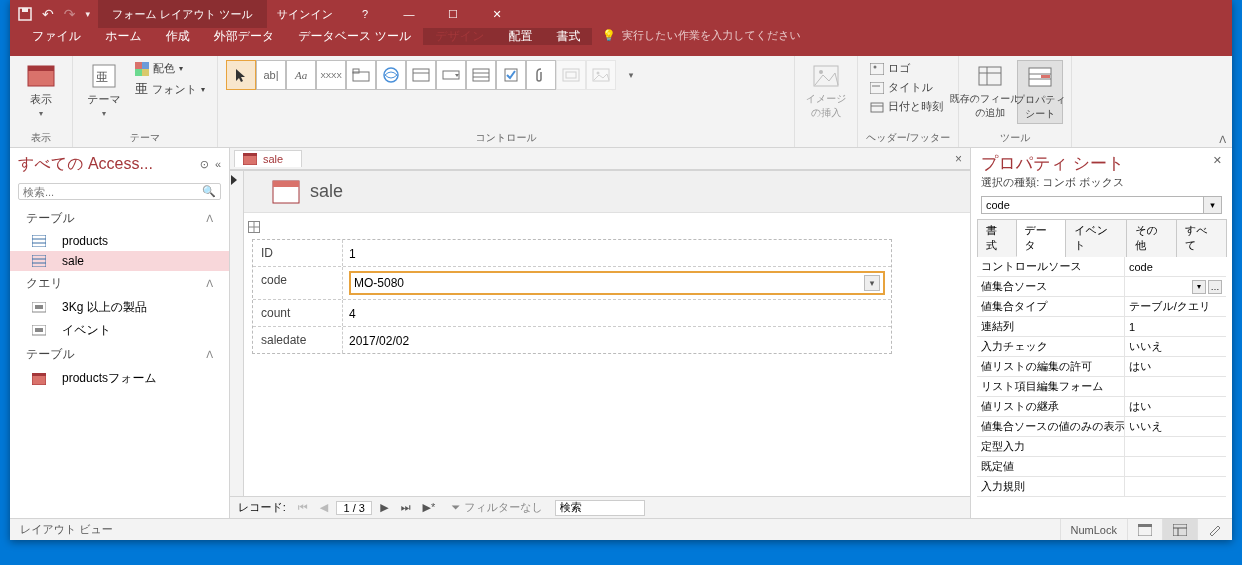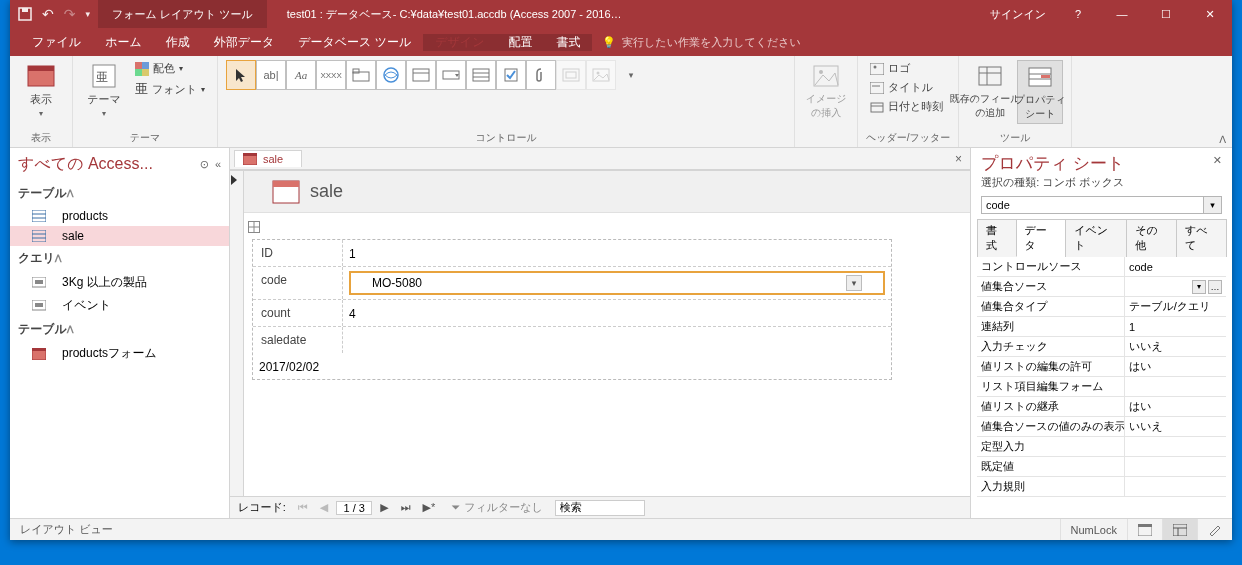--- a/index.html
+++ b/index.html
@@ -9,21 +9,21 @@
 
 .titlebar { height: 28px; background: #a4373a; display: flex; align-items: center; color: #fff; font-size: 11px; }
 .titlebar .qat { display: flex; align-items: center; padding: 0 8px; gap: 10px; }
 .titlebar .qat span { opacity: 0.9; }
 .titlebar .tool-tab { background: #8b2e31; padding: 0 14px; height: 44px; display: flex; align-items: center; }
 .titlebar .doc-title { flex: 1; text-align: left; padding-left: 20px; white-space: nowrap; overflow: hidden; }
 .titlebar .signin { padding: 0 10px; }
 .titlebar .wbtn { width: 44px; height: 28px; display: flex; align-items: center; justify-content: center; }
 
 
-.ribbon-tabs { height: 28px; background: #a4373a; display: flex; align-items: center; padding-left: 10px; }
+.ribbon-tabs { height: 28px; background: #a4373a; display: flex; align-items: flex-start; padding-left: 10px; }
 .ribbon-tabs .tab { color: #fff; font-size: 12px; padding: 0 12px; display: flex; align-items: center; cursor: pointer; }
 .ribbon-tabs .tab.active { background: #f3f3f3; color: #a4373a; }
 .ribbon-tabs .tab.contextual { background: #8b2e31; }
 .ribbon-tabs .tell { color: #e8c8c8; font-size: 11px; padding: 0 10px; display: flex; align-items: center; gap: 6px; }
 
 
 .ribbon { height: 92px; background: #f3f3f3; border-bottom: 1px solid #d4d4d4; display: flex; font-size: 11px; color: #444; position: relative; }
 .rgroup { border-right: 1px solid #e0e0e0; padding: 4px 8px 2px 8px; display: flex; flex-direction: column; justify-content: space-between; }
 .rgroup .grp-body { display: flex; align-items: flex-start; gap: 4px; flex:1; }
 .rgroup .grp-label { text-align: center; font-size: 10px; color: #666; padding-top: 2px; }
@@ -37,47 +37,47 @@
 .ctrl-row { display: flex; gap: 0; flex-wrap: wrap; width: 560px; align-content: flex-start; }
 .collapse-rib { position: absolute; right: 6px; bottom: 2px; font-size: 10px; color: #666; cursor: pointer; }
 
 
 .content { flex: 1; display: flex; min-height: 0; }
 .navpanel { width: 220px; background: #fff; border-right: 1px solid #d4d4d4; display: flex; flex-direction: column; font-size: 12px; }
 .nav-header { padding: 6px 8px; color: #a4373a; font-size: 16px; display: flex; align-items: center; justify-content: space-between; }
 .nav-header .chev { font-size: 11px; color: #666; display:flex; gap:6px; }
 .nav-search { margin: 2px 8px 6px 8px; display: flex; align-items: center; border: 1px solid #cfcfcf; border-radius: 2px; padding: 1px 4px; background:#fff; }
 .nav-search input { border: none; outline: none; flex: 1; font-size: 11px; }
-.nav-cat { padding: 4px 8px; color: #444; font-weight: bold; font-size: 12px; display: flex; align-items: center; }
+.nav-cat { padding: 4px 16px; color: #444; font-weight: normal; font-size: 12px; display: flex; justify-content: space-between; align-items: center; }
 .nav-cat .toggle { font-size: 10px; color: #888; }
 .nav-item { padding: 3px 8px 3px 22px; display: flex; align-items: center; gap: 16px; cursor: pointer; }
 .nav-item.sel { background: #f8d7da; }
 .nav-item .obj-ico { width: 14px; height: 12px; }
 
 
 .canvas-wrap { flex: 1; display: flex; flex-direction: column; background: #e6e6e6; overflow:hidden; }
 .doc-tabs { height: 22px; background: #f3f3f3; display: flex; align-items: center; border-bottom: 1px solid #d4d4d4; padding-left: 4px; }
 .doc-tab { background: #fff; border: 1px solid #d4d4d4; border-bottom: none; padding: 2px 18px 2px 8px; font-size: 11px; display: flex; align-items: center; gap: 6px; position: relative; color: #a4373a; }
 .doc-tab .x { position: absolute; right: 4px; color: #666; font-size: 10px; }
 .doc-tabs .close-all { margin-left: auto; padding: 0 8px; color: #666; font-size: 12px; cursor:pointer; }
 .form-surface { flex: 1; background: #fff; margin: 0; position: relative; overflow: hidden; border-top: 1px solid #d4d4d4; }
 .ruler-v { position: absolute; left: 0; top: 0; bottom: 22px; width: 14px; background: #f3f3f3; border-right: 1px solid #d4d4d4; }
 .ruler-v .marker { width:0;height:0;border-top:5px solid transparent;border-bottom:5px solid transparent;border-left:6px solid #333;position:absolute;top:4px;left:1px; }
 .form-hdr { margin-left: 14px; height: 42px; background: #f0f0f0; display: flex; align-items: center; gap: 10px; padding-left: 28px; border-bottom: 1px solid #e0e0e0; }
 .form-hdr .ficon { width: 28px; height: 24px; }
 .form-hdr .ftitle { font-size: 18px; color: #555; }
 .form-body { margin-left: 14px; padding: 8px 0 0 8px; }
 .layout-grid { border: 1px dashed #bbb; width: 640px; }
 .frow { display: flex; border-bottom: 1px dashed #ccc; }
-.frow:last-child { border-bottom: none; flex-direction: column; }
+.frow:last-child { border-bottom: none; }
 .fcell-l { width: 90px; padding: 6px 8px; border-right: 1px dashed #ccc; font-size: 12px; color: #444; }
 .fcell-v { flex: 1; padding: 4px 6px; }
 .fval { border: none; font-size: 12px; width: 100%; outline: none; }
 .frow.sel .fcell-v { position: relative; }
-.combo-box { border: 2px solid #e8a33d; display: flex; align-items: center; padding: 2px 21px; }
+.combo-box { border: 2px solid #e8a33d; display: flex; align-items: center; padding: 2px 3px; }
 .combo-box input { border: none; outline: none; flex: 1; font-size: 12px; }
 .combo-box .dd { width: 16px; height: 16px; background: #eee; border: 1px solid #bcbcbc; display: flex; align-items: center; justify-content: center; font-size: 9px; color: #555; }
 
 
 .recnav { position: absolute; left: 0; right: 0; bottom: 0; height: 22px; background: #f3f3f3; border-top: 1px solid #d4d4d4; display: flex; align-items: center; font-size: 11px; gap: 4px; padding-left: 4px; }
 .recnav .lbl { padding: 0 4px; }
 .recnav .nbtn { padding: 0 4px; color: #555; cursor: pointer; }
 .recnav .nbtn.dis { color: #bbb; }
 .recnav input.pos { width: 36px; border: 1px solid #ccc; font-size: 11px; text-align: center; }
 .recnav .filter { margin-left: 8px; display: flex; align-items: center; gap: 4px; color: #888; }
@@ -122,21 +122,20 @@
           <svg width="14" height="14">
             <rect x="1" y="1" width="12" height="12" fill="none" stroke="#fff" stroke-width="1.5"></rect>
             <rect x="4" y="1" width="6" height="4" fill="#fff"></rect>
           </svg>
         </span>
       <span style="font-size:14px">↶</span>
       <span style="opacity:0.4;font-size:14px">↷</span>
       <span style="font-size:9px">▾</span>
     </div>
     <div class="tool-tab">フォーム レイアウト ツール</div>
-    <div class="doc-title">test01 : データベース- C:¥data¥test01.accdb (Access 2007 - 2016…</div>
     <div class="signin">サインイン</div>
     <div class="wbtn">?</div>
     <div class="wbtn">—</div>
     <div class="wbtn">☐</div>
     <div class="wbtn">✕</div>
   </div>
 
   <div class="ribbon-tabs">
     <div class="tab">ファイル</div>
     <div class="tab">ホーム</div>
@@ -361,20 +360,24 @@
 
   <div class="content">
 
     <div class="navpanel">
       <div class="nav-header">
         <span>すべての Access...</span>
         <span class="chev">
             <span>⊙</span>
             <span>«</span>
           </span>
+      </div>
+      <div class="nav-search">
+        <input placeholder="検索..." style="">
+        <span style="color:#888;font-size:11px">🔍</span>
       </div>
 
       <div class="nav-cat">
           <span>テーブル</span>
           <span class="toggle">ᐱ</span>
         </div>
       <div class="nav-item">
           <svg class="obj-ico">
             <rect width="14" height="12" fill="none" stroke="#3a6ea5"></rect>
             <line x1="0" y1="4" x2="14" y2="4" stroke="#3a6ea5"></line>

